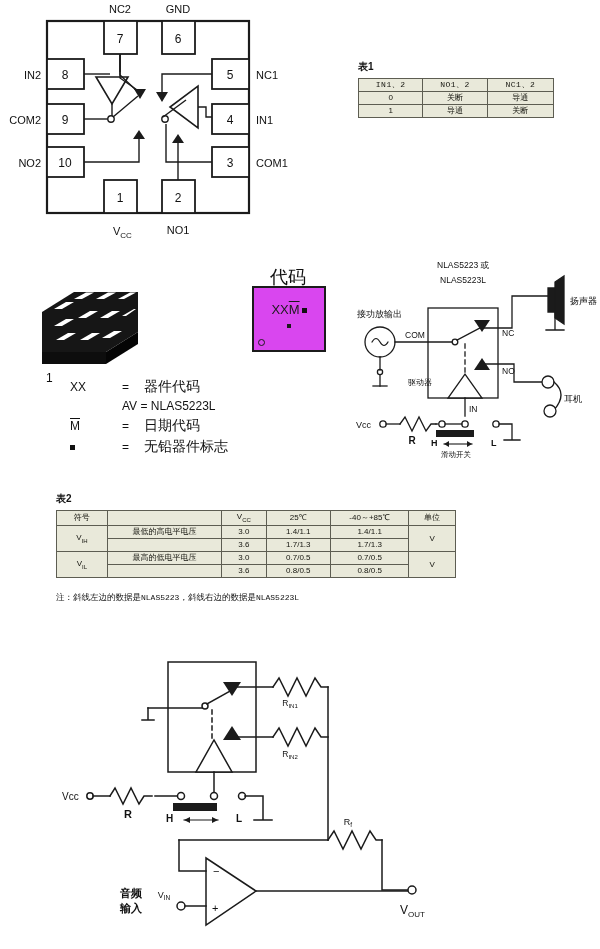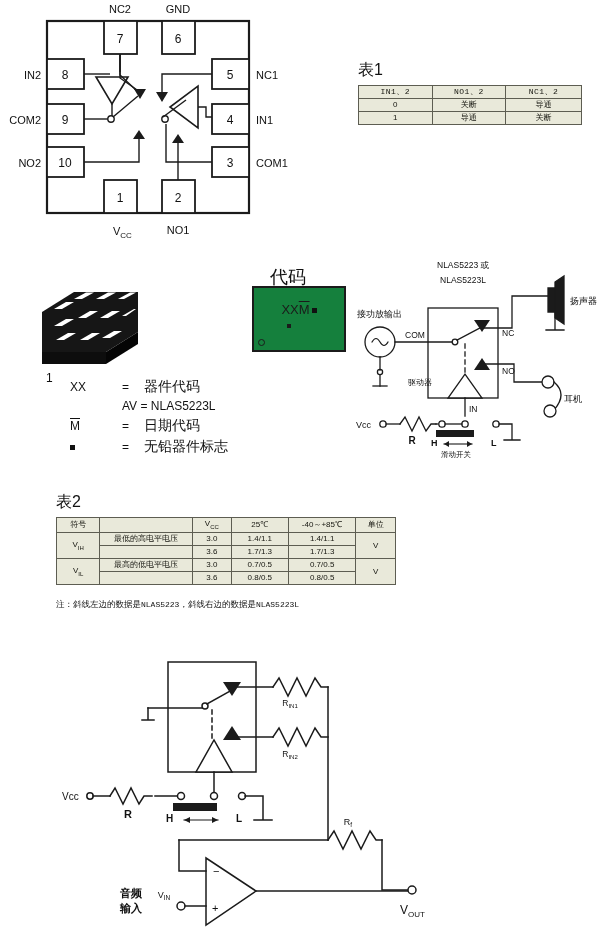--- a/index.html
+++ b/index.html
@@ -6,26 +6,26 @@
   body{width:600px;height:949px;position:relative;font-family:"Liberation Sans",sans-serif;color:#111;overflow:hidden;}
   .abs{position:absolute;}
   svg{display:block;overflow:visible;}
   svg text{font-family:"Liberation Sans",sans-serif;fill:#111;}
 
   
   table.dt{border-collapse:collapse;background:#e9e9da;}
   table.dt td{border:1px solid #5d5d52;font-size:8px;text-align:center;color:#15150f;
               font-family:"Liberation Sans",sans-serif;padding:1px 2px;line-height:1.25;}
   table.dt td.hd{font-family:"Liberation Mono",monospace;letter-spacing:.5px;}
-  .tcap{font-size:16px;font-weight:normal;color:#111;}
+  .tcap{font-size:10px;font-weight:bold;color:#111;}
   .note{font-size:8.5px;color:#111;white-space:nowrap;}
   .note .mono{font-family:"Liberation Mono",monospace;font-size:8px;}
 
   
-  .codebox{width:70px;height:62px;border:2px solid #1b1b1b;background:#15803d;position:relative;padding-left:20px;}
+  .codebox{width:70px;height:62px;border:2px solid #1b1b1b;background:#d946ef;position:relative;}
   .codebox .xx{position:absolute;top:14px;left:0;width:100%;text-align:center;font-size:13px;color:#1b1b1b;}
   .codebox .dot2{position:absolute;left:33px;top:36px;width:4px;height:4px;background:#1b1b1b;}
   .codebox .circ{position:absolute;left:4px;bottom:4px;width:5px;height:5px;border:1px solid #1b1b1b;border-radius:50%;}
   .ovl{text-decoration:overline;}
   .legend{font-size:12px;color:#111;}
   .legend .eq{display:inline-block;width:22px;}
   .sqmark{display:inline-block;width:5px;height:5px;background:#111;vertical-align:middle;}
 </style>
 </head>
 <body>
@@ -106,21 +106,21 @@
 
       <path d="M178,180 L178,140"></path>
     </g>
     <polygon points="156,92 168,92 162,102" fill="#1b1b1b"></polygon>
     <polygon points="172,143 184,143 178,134" fill="#1b1b1b"></polygon>
   </svg>
 </div>
 
 <div class="abs" style="left:358px;top:60px;">
   <div class="tcap" style="margin-bottom:4px;">表1</div>
-  <table class="dt" style="width:224px;">
+  <table class="dt" style="width:196px;">
     <tbody>
         <tr>
       <td class="hd" style="width:33%;">IN1、2</td>
       <td class="hd" style="width:33%;">NO1、2</td>
       <td class="hd" style="width:34%;">NC1、2</td>
     </tr>
     <tr>
       <td>0</td>
       <td>关断</td>
       <td>导通</td>
@@ -255,21 +255,21 @@
     <text x="4" y="176" font-size="9" text-anchor="end" style="text-anchor:start;">Vcc</text>
     <text x="60" y="192" font-size="10" text-anchor="middle" font-weight="bold">R</text>
     <text x="79" y="194" font-size="9" font-weight="bold">H</text>
     <text x="139" y="194" font-size="9" font-weight="bold">L</text>
     <text x="104" y="205" font-size="7.5" text-anchor="middle">滑动开关</text>
   </svg>
 </div>
 
 <div class="abs" style="left:56px;top:492px;">
   <div class="tcap" style="margin-bottom:4px;">表2</div>
-  <table class="dt" style="width:340px;">
+  <table class="dt" style="width:400px;">
     <tbody>
         <tr>
       <td style="width:52px;">符号</td>
       <td style="width:128px;"></td>
       <td style="width:44px;">V<sub style="font-size:6px;">CC</sub></td>
       <td style="width:66px;">25℃</td>
       <td style="width:82px;">-40～+85℃</td>
       <td style="width:48px;">单位</td>
     </tr>
     <tr>

